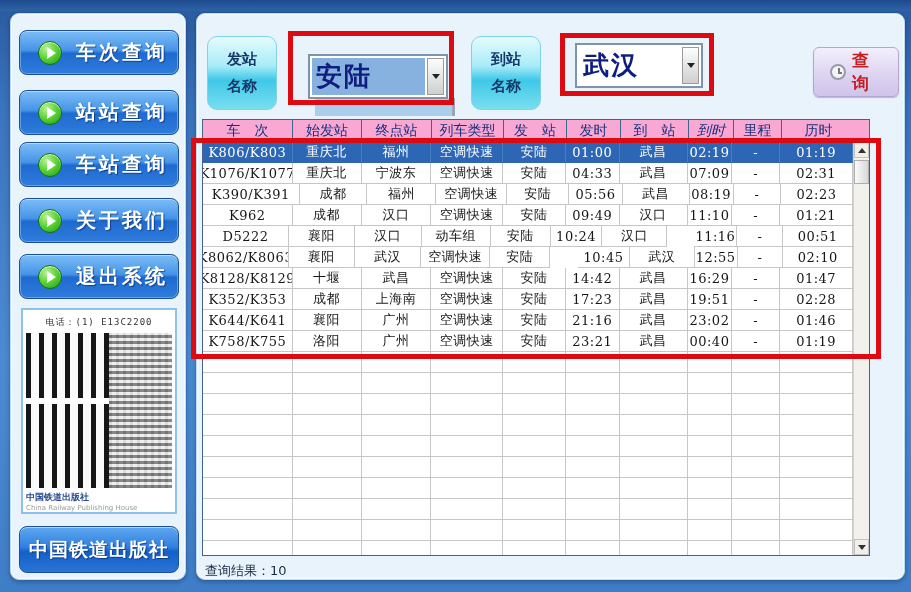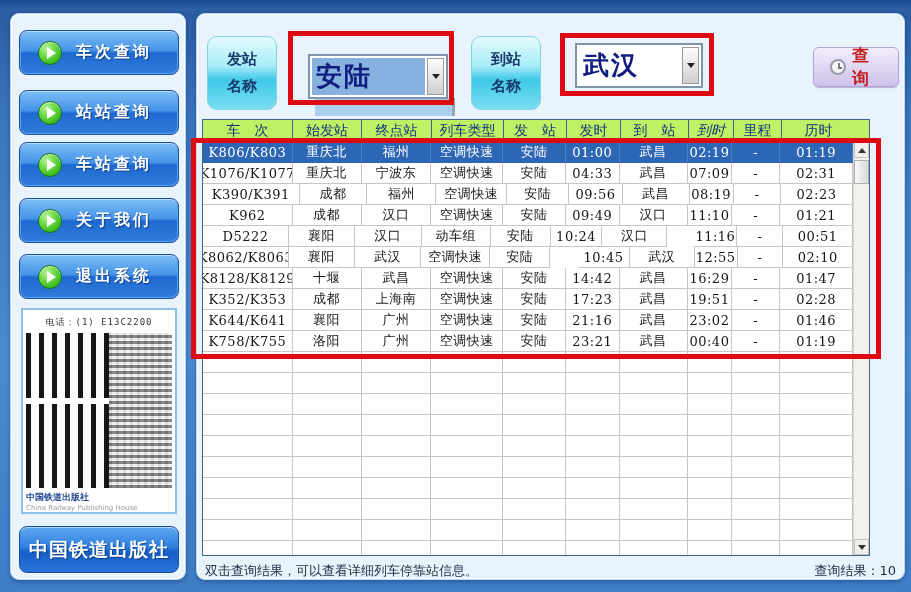--- a/index.html
+++ b/index.html
@@ -18,21 +18,21 @@
   .sidebar{left:10px;top:13px;width:176px;height:567px;}
   .main{left:196px;top:13px;width:709px;height:567px;}
 
   
   .side-btn{
     position:absolute;left:8px;width:160px;height:45px;border-radius:8px;
     background:linear-gradient(180deg,#7cbdf5 0%,#4694e8 45%,#1f6ad0 52%,#2f7cdb 100%);
     border:1px solid #1a4f9e;box-shadow:inset 0 1px 0 #b5dcfa, inset 0 0 0 1px #5ea3e8;
     display:flex;align-items:center;gap:14px;padding-left:18px;cursor:pointer;
   }
-  .side-btn .lbl{color:#fff;font-size:16px;font-weight:bold;letter-spacing:3px;
+  .side-btn .lbl{color:#fff;font-size:20px;font-weight:bold;letter-spacing:3px;
     text-shadow:1px 1px 1px rgba(0,30,90,.6);}
   .play-icon{
     width:24px;height:24px;border-radius:50%;flex:0 0 24px;
     background:radial-gradient(circle at 35% 30%,#b8f598 0%,#5ed437 45%,#1f9a12 100%);
     border:1px solid #12700c;display:flex;align-items:center;justify-content:center;
     box-shadow:inset 0 1px 1px #e8ffd8;
   }
   .play-icon::after{content:"";display:block;margin-left:3px;
     border-left:9px solid #fff;border-top:6px solid transparent;border-bottom:6px solid transparent;}
 
@@ -82,35 +82,35 @@
   .combo .val{flex:1;display:flex;align-items:center;padding-left:4px;
     font-size:26px;font-weight:bold;color:#101d7e;letter-spacing:2px;white-space:nowrap;overflow:hidden;}
   .combo-from .val{background:#87b1de;}
   .combo .arrow-btn{width:17px;flex:0 0 17px;margin-left:2px;
     background:linear-gradient(180deg,#fdfdfd,#cfcfcf);border:1px solid #9a9a9a;
     display:flex;align-items:center;justify-content:center;}
   .combo .arrow-btn::after{content:"";border-top:5px solid #222;
     border-left:4px solid transparent;border-right:4px solid transparent;}
 
   .query-btn{
-    position:absolute;left:616px;top:33px;width:86px;height:40px;border-radius:6px;
+    position:absolute;left:616px;top:33px;width:86px;height:50px;border-radius:6px;
     background:linear-gradient(180deg,#f3effc 0%,#ded4f2 55%,#cfc3ea 100%);
     border:1px solid #b3a6d6;display:flex;align-items:center;justify-content:center;gap:6px;cursor:pointer;
     box-shadow:0 1px 1px rgba(60,40,120,.3);
     padding-left:16px;
   }
   .query-btn .lbl{color:#c41f1f;font-size:17px;font-weight:bold;letter-spacing:5px;}
   .clock-icon{width:16px;height:16px;border-radius:50%;border:2px solid #9a9aa8;background:#f4f4f8;position:relative;flex:0 0 16px;}
   .clock-icon::before{content:"";position:absolute;left:6px;top:2px;width:1.5px;height:5px;background:#777;}
   .clock-icon::after{content:"";position:absolute;left:6px;top:6px;width:4px;height:1.5px;background:#777;}
 
   
   .rtable{position:absolute;left:5px;top:105px;width:668px;height:437px;
     background:#fff;border:1px solid #46628a;overflow:hidden;}
-  .thead{display:flex;height:22px;background:#bef264;}
+  .thead{display:flex;height:22px;background:#f9a8d4;}
   .thead .hcell{
     display:flex;align-items:center;justify-content:center;
     font-size:14px;color:#14327c;border-right:1px solid #44608c;border-bottom:1px solid #44608c;
     white-space:nowrap;overflow:hidden;cursor:pointer;font-family:"DejaVu Serif",serif;
   }
   .thead .hcell:last-child{border-right:none;}
   .tbody{position:absolute;left:0;top:22px;right:16px;bottom:0;overflow:hidden;}
   .trow{display:flex;height:21px;}
   .trow .cell{
     display:flex;align-items:center;justify-content:center;font-size:13px;color:#161616;
@@ -249,21 +249,21 @@
           <div class="cell" style="width: 45px;">07:09</div>
           <div class="cell" style="width: 48px;">-</div>
           <div class="cell" style="width: 73px;">02:31</div>
         </div>
         <div class="trow">
           <div class="cell" style="width: 98px;">K390/K391</div>
           <div class="cell" style="width: 69px;">成都</div>
           <div class="cell" style="width: 70px;">福州</div>
           <div class="cell" style="width: 72px;">空调快速</div>
           <div class="cell" style="width: 63px;">安陆</div>
-          <div class="cell" style="width: 54px;">09:56</div>
+          <div class="cell" style="width: 54px;">05:56</div>
           <div class="cell" style="width: 68px;">武昌</div>
           <div class="cell" style="width: 45px;">08:19</div>
           <div class="cell" style="width: 48px;">-</div>
           <div class="cell" style="width: 73px;">02:23</div>
         </div>
         <div class="trow">
           <div class="cell" style="width: 90px;">K962</div>
           <div class="cell" style="width: 69px;">成都</div>
           <div class="cell" style="width: 70px;">汉口</div>
           <div class="cell" style="width: 72px;">空调快速</div>
@@ -468,20 +468,19 @@
         </div>
       </div>
     <div class="vscroll">
       <div class="sb-btn up"></div>
       <div class="sb-thumb"></div>
       <div class="sb-btn down"></div>
     </div>
   </div>
 
   <div class="statusbar">
-    <span>双击查询结果，可以查看详细列车停靠站信息。</span>
     <span class="result"><span>查询结果：</span><span>10</span></span>
   </div>
 </div>
 
 <div class="red-frame rf1"></div>
 <div class="red-frame rf2"></div>
 <div class="red-frame rf3"></div>
 
 </body></html>

